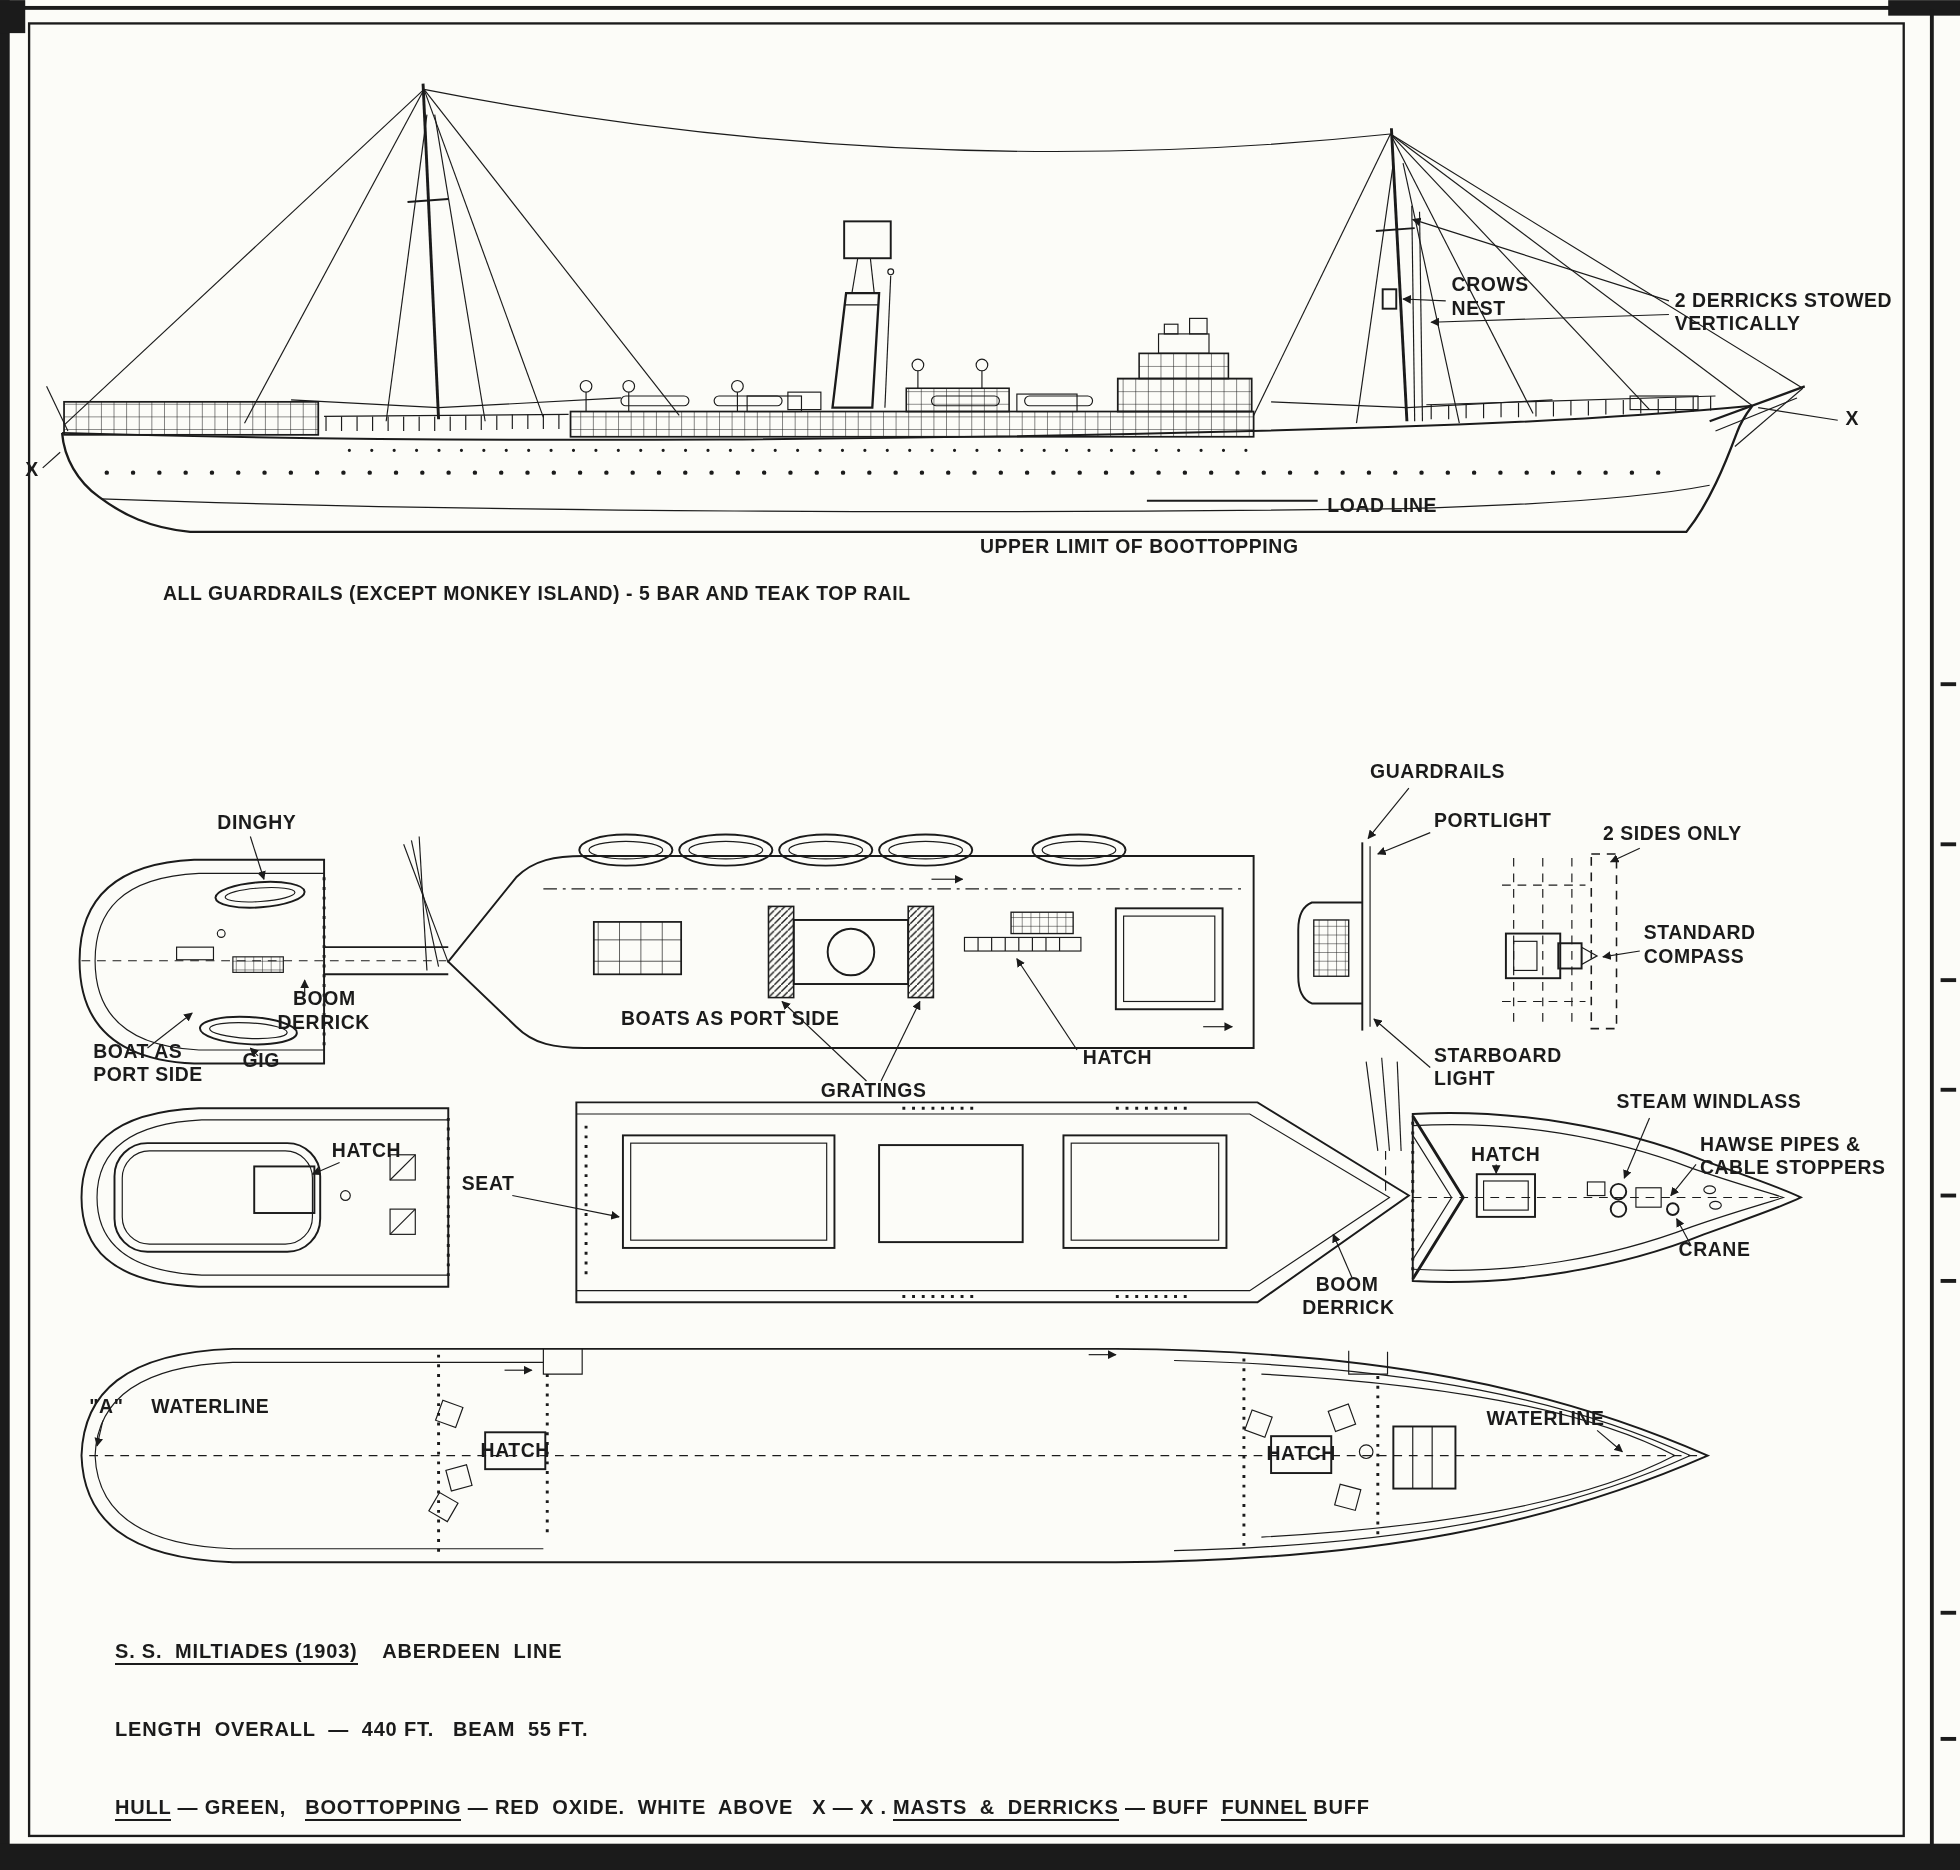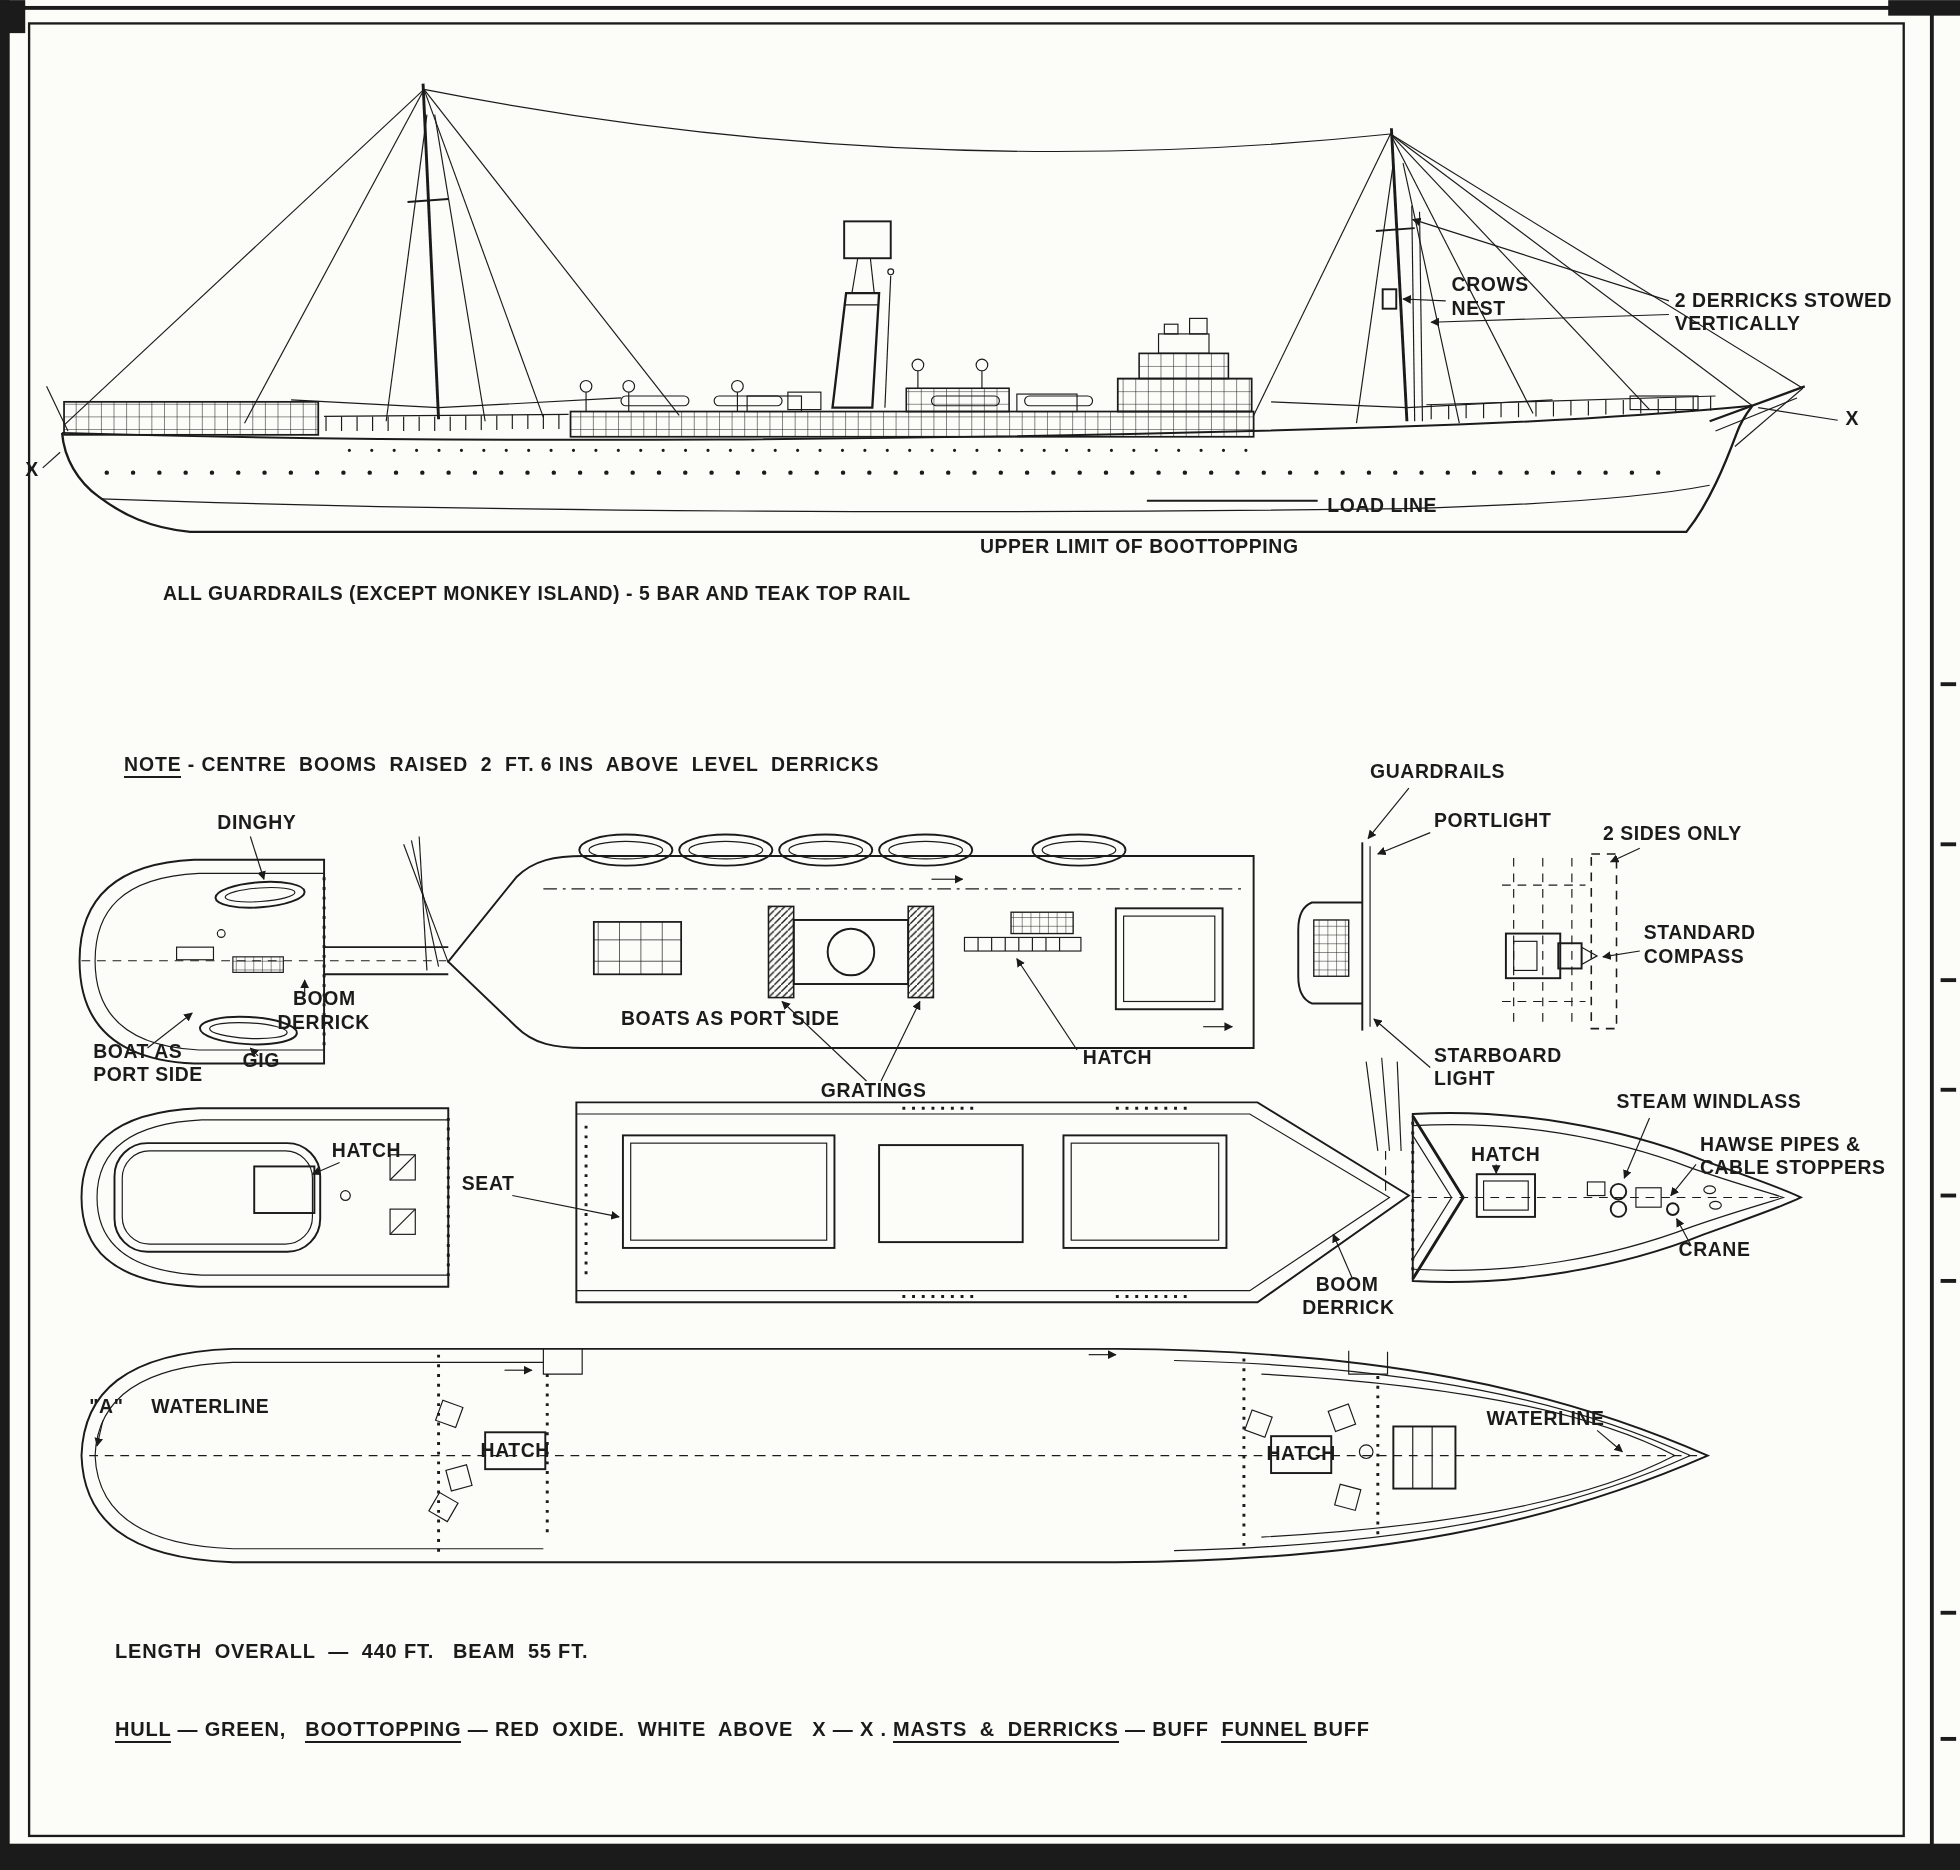--- a/index.html
+++ b/index.html
@@ -407,23 +407,23 @@
       <line class="thin" x1="106" y1="1464" x2="100" y2="1490" marker-end="url(#arr)"></line>
       <text x="156" y="1456">WATERLINE</text>
       <text x="531" y="1501" text-anchor="middle">HATCH</text>
       <text x="1341" y="1505" text-anchor="middle">HATCH</text>
       <text x="1532" y="1468">WATERLINE</text>
       <line class="thin" x1="1646" y1="1474" x2="1672" y2="1496" marker-end="url(#arr)"></line>
     </g>
   </g>
 </svg>
 
-<div id="note-line" class="overlay"><span class="u">NOTE</span><span> - CENTRE  BOOMS  RAISED  2  FT. 6 INS  ABOVE  LEVEL  DERRICKS</span></div>
 
 <div id="spec-block" class="overlay">
+  <div class="spec-line"><span class="u">S. S.  MILTIADES (1903)</span><span>    ABERDEEN  LINE</span></div>
   <div class="spec-line"><span>LENGTH  OVERALL  —  440 FT.   BEAM  55 FT.</span></div>
   <div class="spec-line"><span class="u">HULL</span><span> — GREEN,   </span><span class="u">BOOTTOPPING</span><span> — RED  OXIDE.  WHITE  ABOVE   X — X . </span><span class="u">MASTS  &amp;  DERRICKS</span><span> — BUFF  </span><span class="u">FUNNEL</span><span> BUFF</span></div>
   
   
   
   
 </div>
 
 </div>
 

